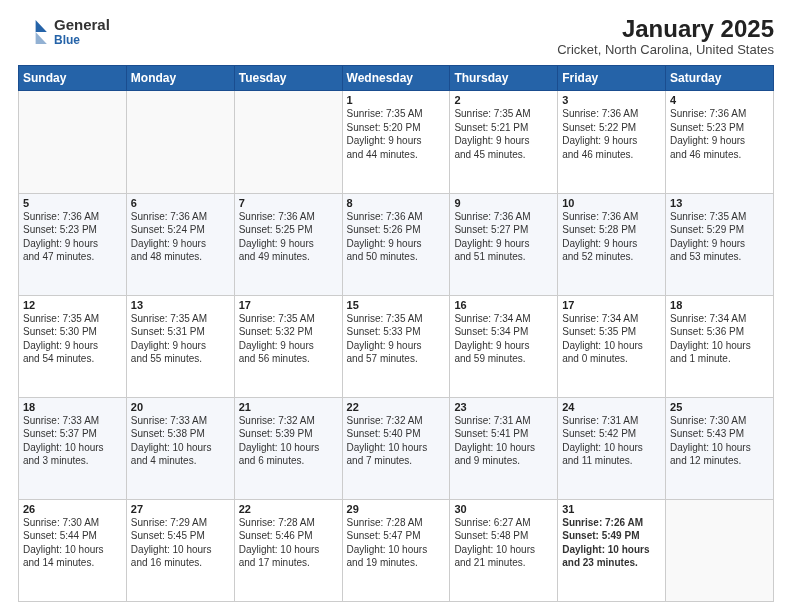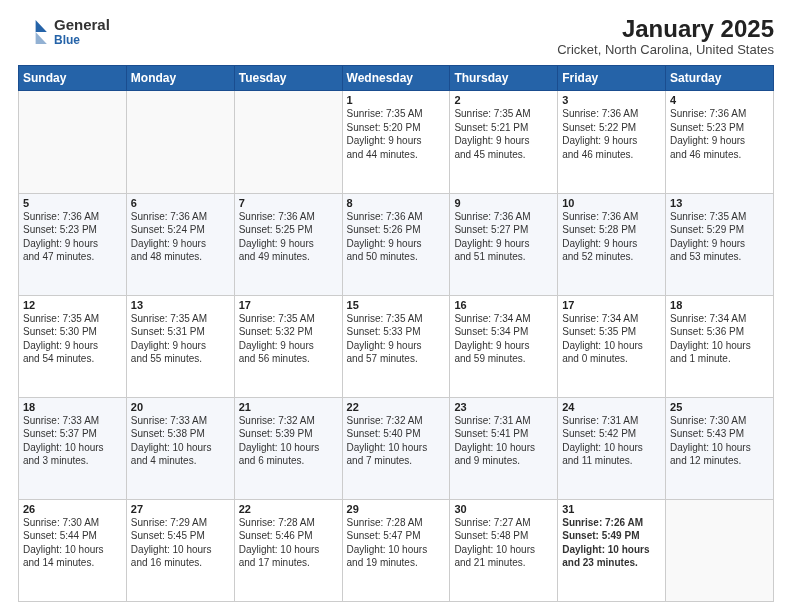--- a/index.html
+++ b/index.html
@@ -349,21 +349,21 @@
           </td>
           <td>
             <span class="day-number">29</span>
             <div class="day-info" style="white-space: pre-line;">Sunrise: 7:28 AM
 Sunset: 5:47 PM
 Daylight: 10 hours
 and 19 minutes.</div>
           </td>
           <td>
             <span class="day-number">30</span>
-            <div class="day-info" style="white-space: pre-line;">Sunrise: 7:27 AM
+            <div class="day-info" style="white-space: pre-line;">Sunrise: 6:27 AM
 Sunset: 5:48 PM
 Daylight: 10 hours
 and 21 minutes.</div>
           </td>
           <td>
             <span class="day-number">31</span>
             <div class="day-info" style="white-space: pre-line; font-weight: bold;">Sunrise: 7:26 AM
 Sunset: 5:49 PM
 Daylight: 10 hours
 and 23 minutes.</div>

